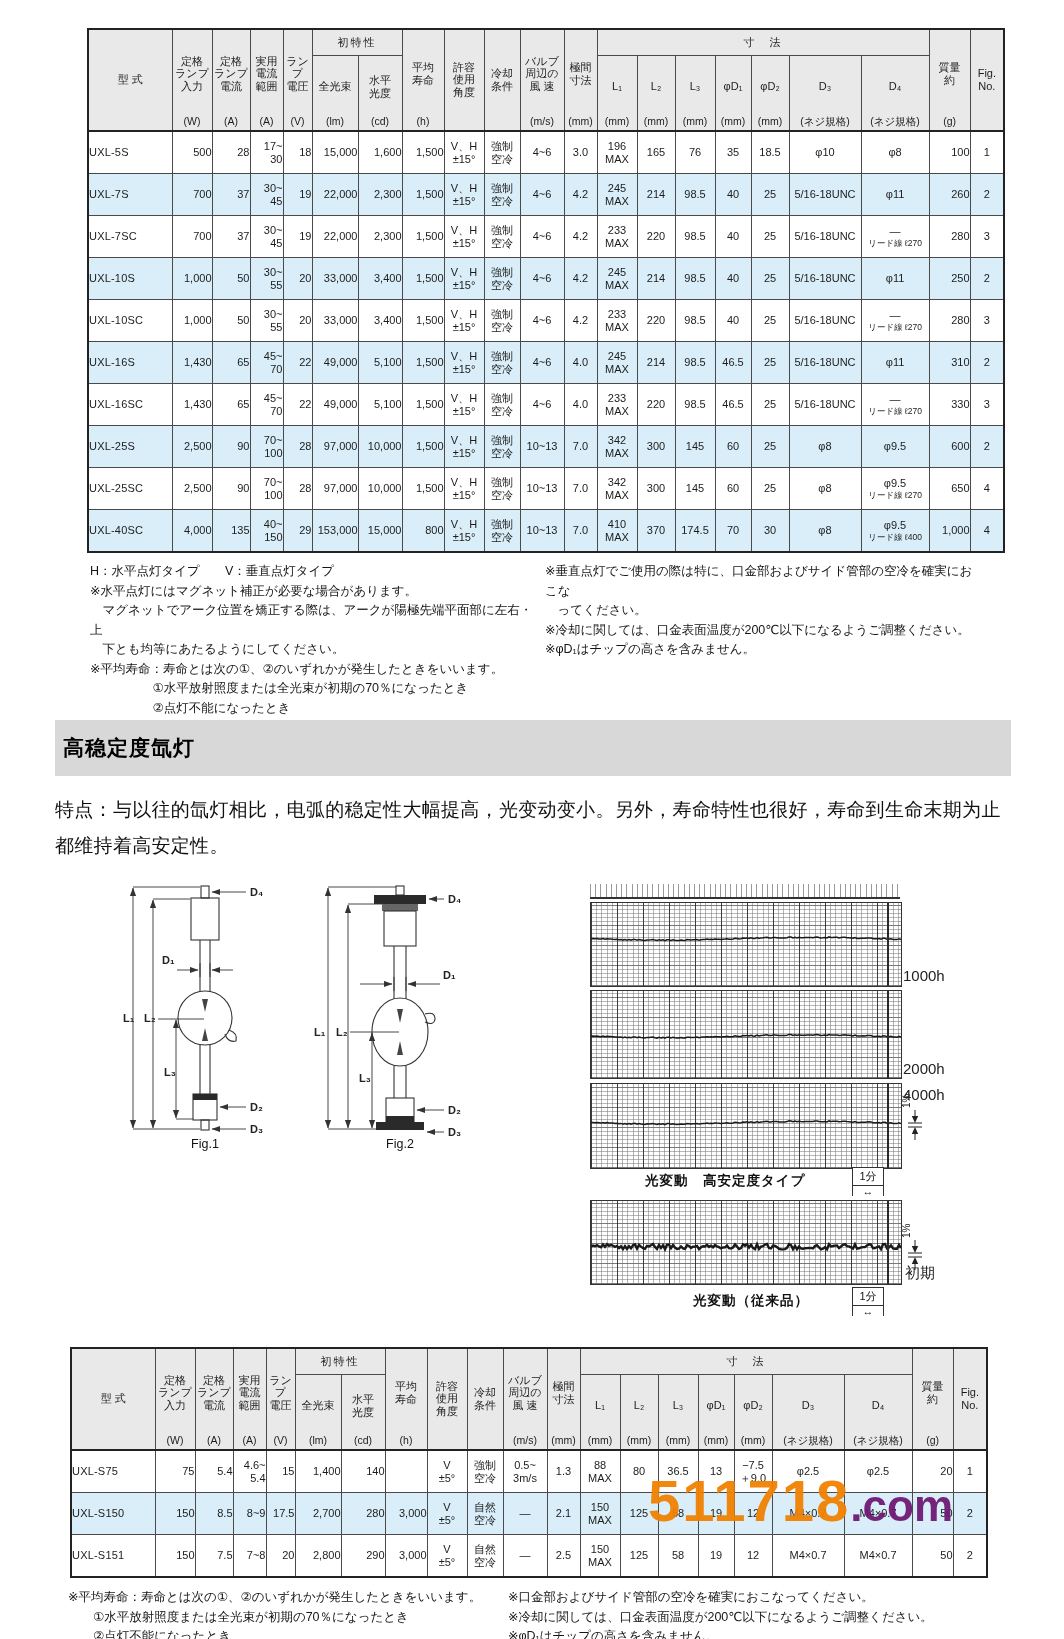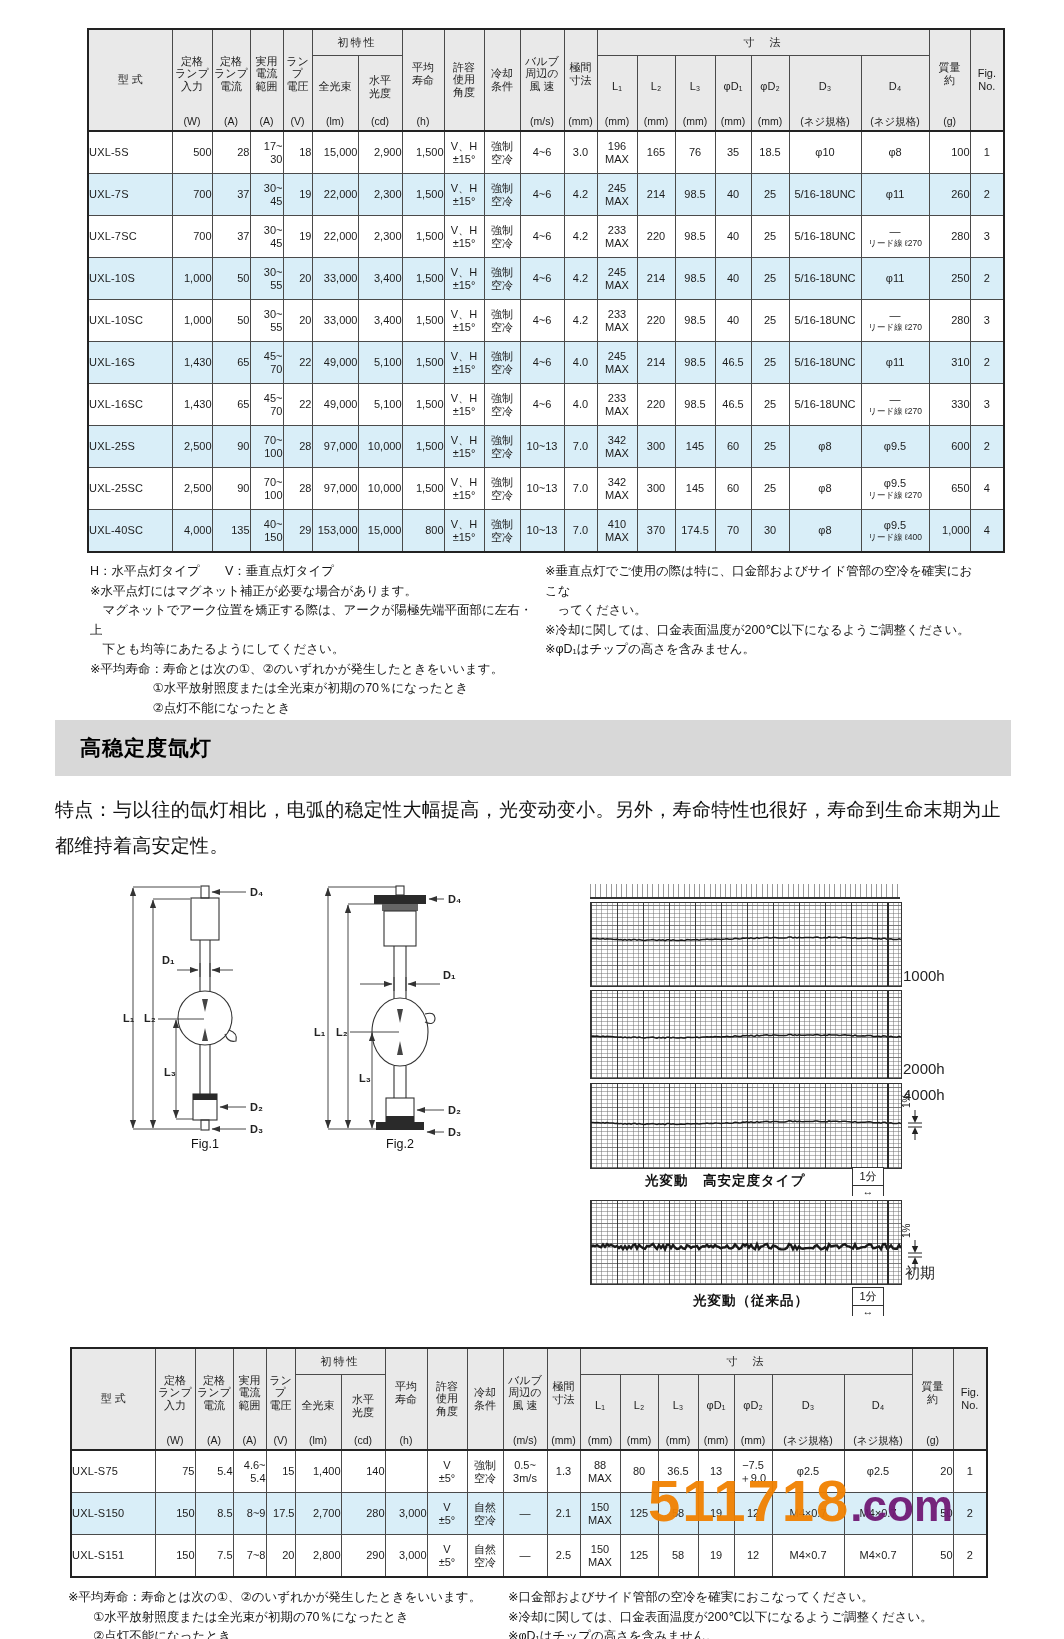--- a/index.html
+++ b/index.html
@@ -26,21 +26,21 @@
   td.r{text-align:right;padding-right:5px;}
   td.c{text-align:center;}
   td.thick{border-left:2px solid #222;}
 
   
   .note{font-size:12.5px;line-height:19.5px;color:#151515;}
   .note div{white-space:pre-wrap;}
 
   
   .banner{left:55px;top:720px;width:956px;height:56px;background:#d8d8d8;display:flex;align-items:center;}
-  .banner-title{font-size:21px;font-weight:bold;padding-left:25px;letter-spacing:1px;color:#000;}
+  .banner-title{font-size:21px;font-weight:bold;padding-left:8px;letter-spacing:1px;color:#000;}
   .feature{left:55px;top:792px;width:952px;font-size:19px;line-height:36px;letter-spacing:.3px;color:#111;}
 
   
   .strip{position:absolute;left:590px;width:310px;border:1.5px solid #333;background-color:#fefefe;
     background-image:
       repeating-linear-gradient(90deg, rgba(40,40,40,.85) 0 1px, transparent 1px 26px),
       repeating-linear-gradient(90deg, rgba(110,110,110,.5) 0 1px, transparent 1px 5.2px),
       repeating-linear-gradient(0deg, rgba(60,60,60,.5) 0 1px, transparent 1px 20px),
       repeating-linear-gradient(0deg, rgba(100,100,100,.45) 0 1px, transparent 1px 4px);}
   .strip::after{content:"";position:absolute;top:0;bottom:0;right:12px;width:2.5px;background:#2a2a2a;}
@@ -258,21 +258,21 @@
             <div class="line">17~</div>
             <div class="line">30</div>
           </td>
           <td class="r">
             <div class="line">18</div>
           </td>
           <td class="r">
             <div class="line">15,000</div>
           </td>
           <td class="r">
-            <div class="line">2,900</div>
+            <div class="line">1,600</div>
           </td>
           <td class="r">
             <div class="line">1,500</div>
           </td>
           <td class="c">
             <div class="line">V、H</div>
             <div class="line">±15°</div>
           </td>
           <td class="c">
             <div class="line">強制</div>

